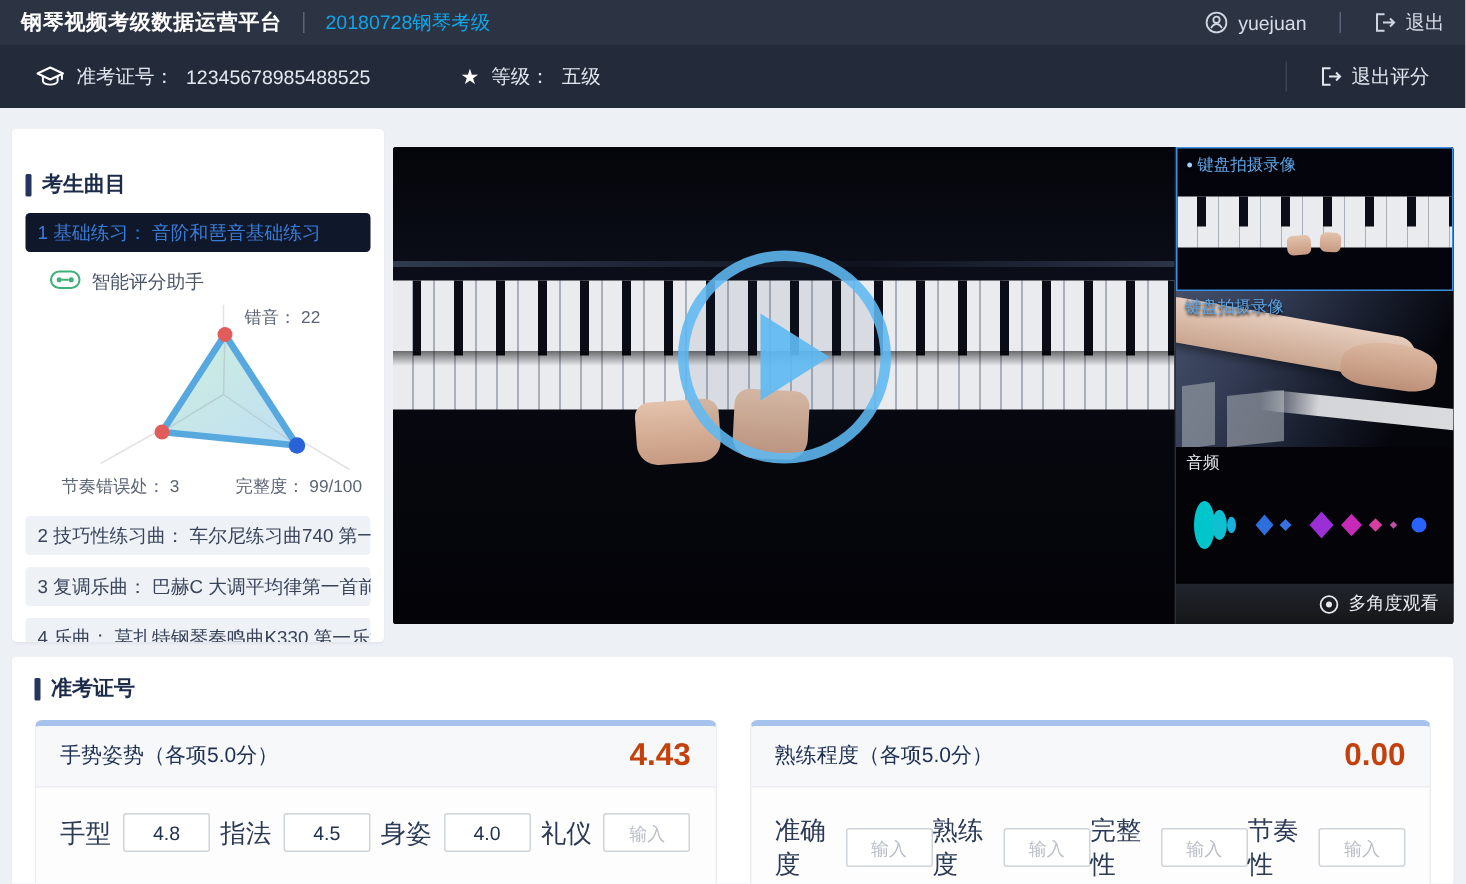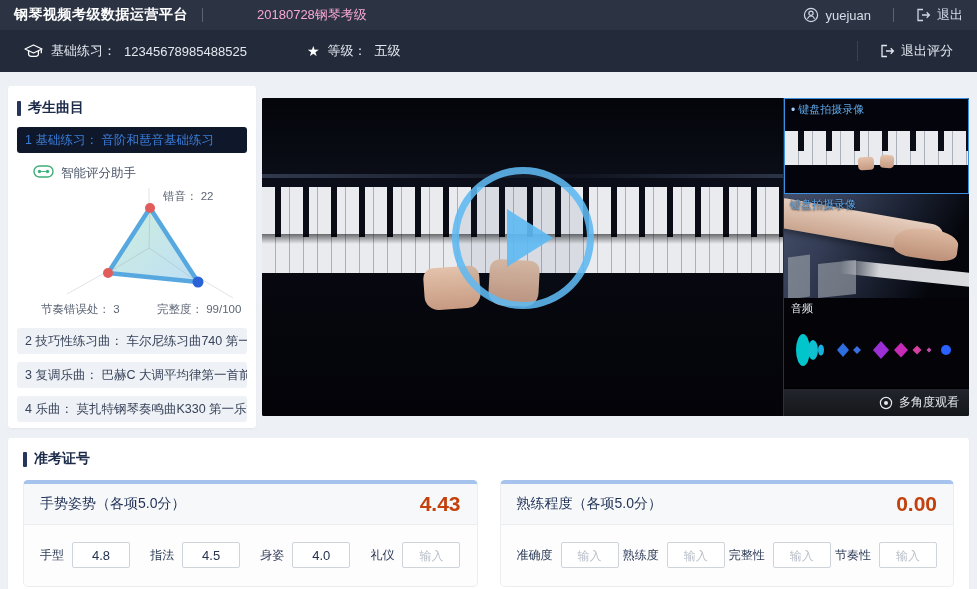--- a/index.html
+++ b/index.html
@@ -4,35 +4,35 @@
 <style>
   * { margin:0; padding:0; box-sizing:border-box; }
   html,body { width:977px; height:589px; overflow:hidden; }
   body { font-family:"Liberation Sans","DejaVu Sans",sans-serif; background:#edf0f5; }
   .page { width:977px; height:496px; position:relative; }
 
   
   .topbar { height:30px; background:#2c3444; display:flex; align-items:center; padding:0 14px; color:#fff; }
   .topbar .app-title { font-size:14px; font-weight:bold; letter-spacing:.5px; }
   .tb-divider { width:1px; height:14px; background:#5a6478; margin:0 14px; }
-  .topbar .session { font-size:13px; color:#f9a8d4;margin-left:40px; }
+  .topbar .session { font-size:13px; color:#0ea5e9; }
   .topbar .spacer { flex:1; }
   .tb-right { display:flex; align-items:center; gap:8px; color:#d7dde8; font-size:13px; }
   .tb-item { display:flex; align-items:center; gap:6px; cursor:pointer; }
   .subbar { height:42px; background:#232a39; display:flex; align-items:center; padding:0 24px; color:#e3e8f0; font-size:13px; }
   .sb-group { display:flex; align-items:center; gap:8px; margin-right:60px; }
   .star-glyph { color:#fff; font-size:14px; }
   .subbar .spacer { flex:1; }
   .sb-exit { display:flex; align-items:center; gap:6px; cursor:pointer; font-size:13px; }
   .sb-exit-divider { width:1px; height:20px; background:#3a4254; margin-right:22px; }
 
   
   .content { padding:14px 8px 0; display:flex; align-items:flex-start; }
 
-  .track-card { width:248px; background:#fff; border-radius:3px; padding:13px 9px 10px; height:342px; overflow:hidden; box-shadow:0 1px 2px rgba(30,40,70,.05); }
+  .track-card { width:248px; background:#fff; border-radius:3px; padding:28px 9px 10px; height:342px; overflow:hidden; box-shadow:0 1px 2px rgba(30,40,70,.05); }
   .section-title { display:flex; align-items:center; gap:7px; font-size:14px; font-weight:bold; color:#1c2b4a; }
   .section-title .bar { width:4px; height:15px; background:#25355c; border-radius:1px; }
   .track-item { margin-top:10px; height:26px; line-height:26px; border-radius:3px; background:#eef1f5; color:#3a4burghaf; color:#38435a; font-size:12.5px; padding:0 8px; white-space:nowrap; overflow:hidden; cursor:pointer; }
   .track-item.active { background:#0f172a; color:#3a7cd8; }
   .assistant-row { display:flex; align-items:flex-start; gap:7px; margin:12px 0 2px 16px; font-size:12.5px; color:#4a5568; }
   .radar-wrap { margin-left:20px; }
 
   
   .video-shell { flex:1; margin-left:6px; margin-top:12px; height:318px; background:#000; display:flex; border-radius:2px; overflow:hidden; }
   .video-main { flex:1; position:relative; overflow:hidden; }
@@ -70,21 +70,21 @@
 
   
   .scoring-panel { margin:10px 8px 0; background:#fff; border-radius:3px; height:170px; padding:12px 15px 0; box-shadow:0 1px 2px rgba(30,40,70,.05); }
   .score-cards { display:flex; gap:22px; margin-top:12px; }
   .score-card { flex:1; background:#fdfdfe; border:1px solid #ebedf1; border-top:4px solid #a6c3ee; border-radius:5px; overflow:hidden; }
   .sc-head { display:flex; align-items:center; justify-content:space-between; padding:8px 16px; background:#f7f8fa; border-bottom:1px solid #ececf1; }
   .sc-title { font-size:14px; color:#1f3055; }
   .sc-total { font-size:21px; font-weight:bold; color:#c2410c; }
   .sc-body { display:flex; align-items:center; justify-content:space-between; padding:17px 16px 18px; }
   .field { display:flex; align-items:center; gap:8px; }
-  .field label { font-size:12px; color:#2b3a55; }
+  .field label { font-size:17px; color:#2b3a55; }
   .field input { width:58px; height:26px; border:1px solid #cfd3da; border-radius:2px; text-align:center; font-size:13px; color:#23324e; background:#fff; outline:none; font-family:inherit; }
   .field input::placeholder { color:#b9bec8; font-size:12px; }
 
   .icon-svg { display:block; }
 </style>
 </head>
 <body>
 
 <div class="page">
 
@@ -113,21 +113,21 @@
     </div>
   </div>
 
   <div class="subbar">
     <div class="sb-group">
       <svg class="icon-svg" width="19" height="15" viewBox="0 0 19 15">
           <path d="M9.5 1 18 5 9.5 9 1 5Z" fill="none" stroke="#fff" stroke-width="1.3" stroke-linejoin="round"></path>
           <path d="M4.6 6.8v3.4c0 1.2 2.2 2.2 4.9 2.2s4.9-1 4.9-2.2V6.8" fill="none" stroke="#fff" stroke-width="1.3"></path>
           <path d="M17.3 5.6v3.6" stroke="#fff" stroke-width="1.3"></path>
         </svg>
-      <span>基础练习：</span>
+      <span>准考证号：</span>
       <span>12345678985488525</span>
     </div>
     <div class="sb-group">
       <span class="star-glyph">★</span>
       <span>等级：</span>
       <span>五级</span>
     </div>
     <span class="spacer"></span>
     <span class="sb-exit-divider"></span>
     <div class="sb-exit">

